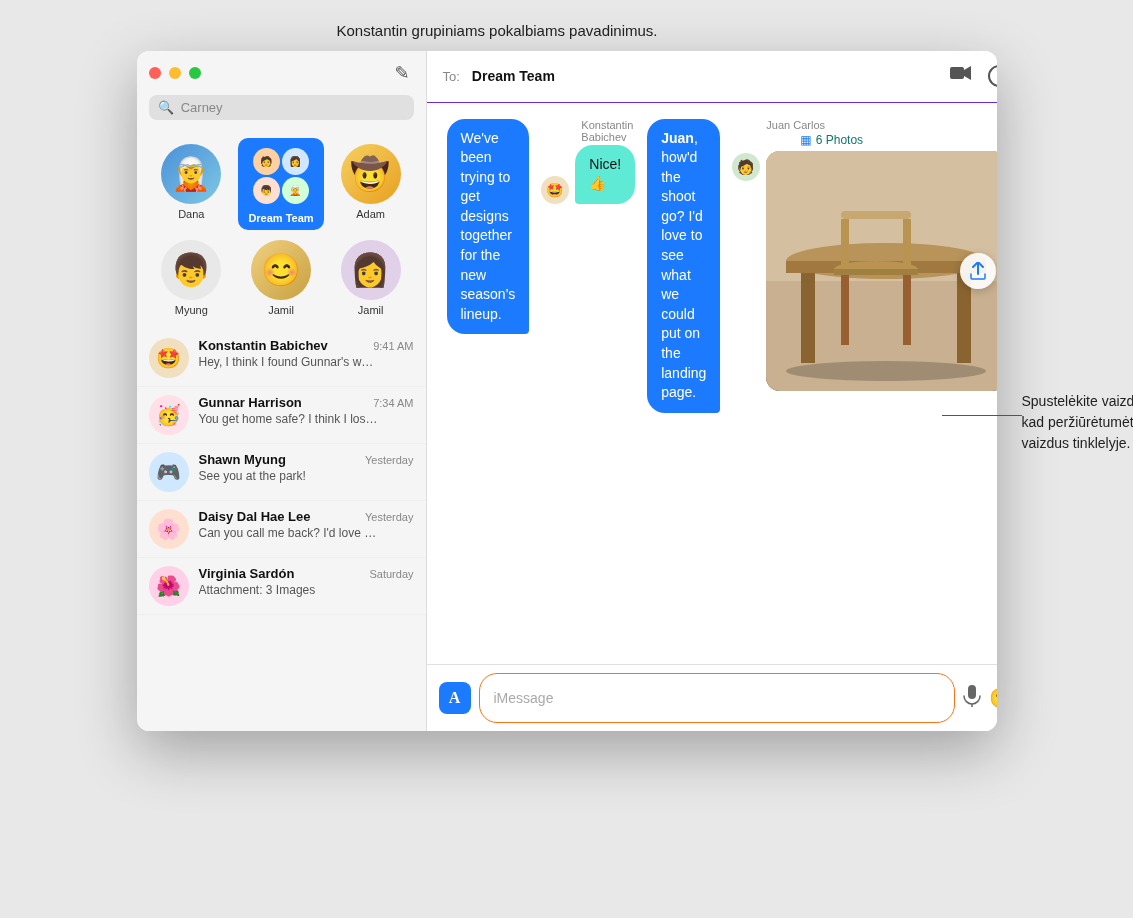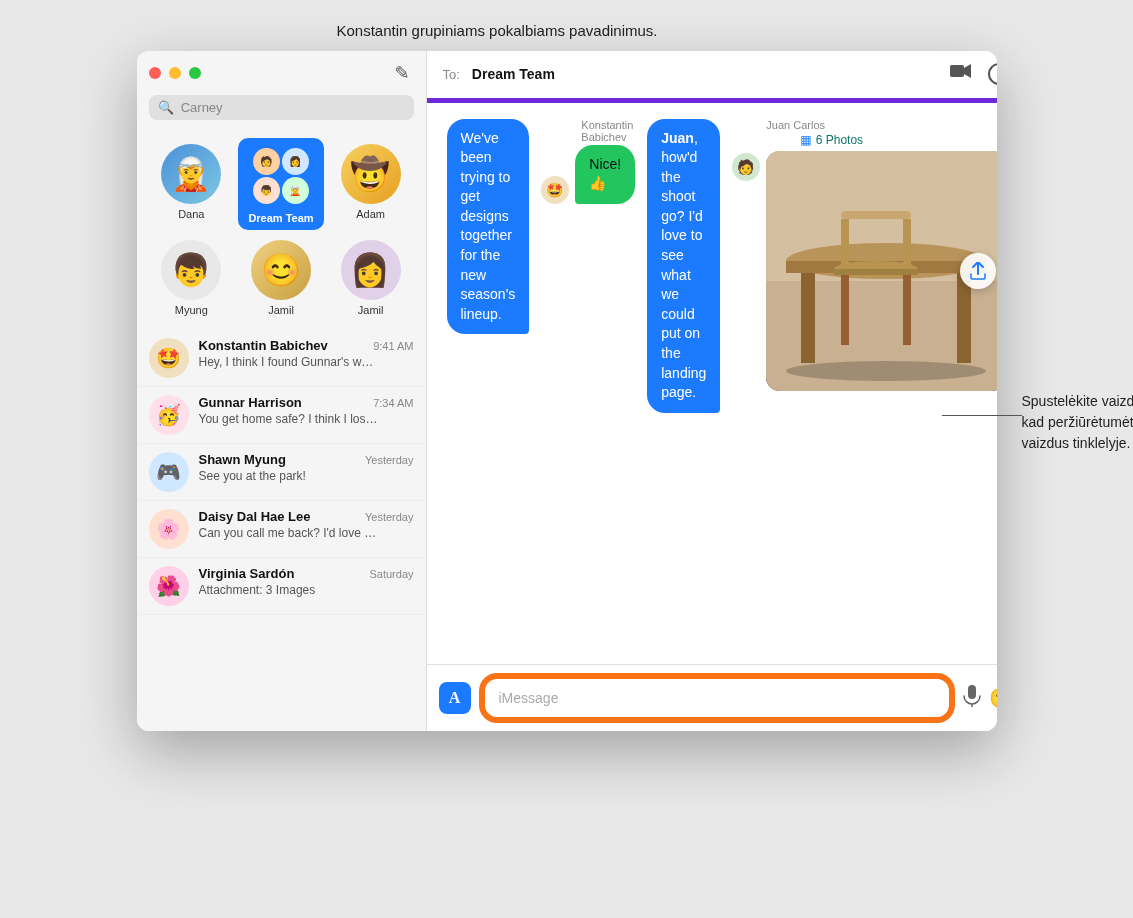--- a/index.html
+++ b/index.html
@@ -219,21 +219,21 @@
     
     .chat-area {
       flex: 1;
       display: flex;
       flex-direction: column;
       background: #fff;
     }
 
     .chat-header {
       height: 52px;
-      border-bottom: 5px solid #6d28d9;
+      border-bottom: 1px solid #6d28d9;
       display: flex;
       align-items: center;
       padding: 0 16px;
       gap: 8px;
     }
 
     .chat-header-to {
       font-size: 13px;
       color: #888;
       margin-right: 4px;
@@ -307,21 +307,21 @@
       line-height: 1.4;
     }
 
     .bubble.sent {
       background: #1c7aff;
       color: #fff;
       border-bottom-right-radius: 4px;
     }
 
     .bubble.received {
-      background: #22c55e;
+      background: #5eead4;
       color: #111;
       border-bottom-left-radius: 4px;
     }
 
     .photo-message {
       display: flex;
       flex-direction: column;
       gap: 4px;
     }
 
@@ -388,21 +388,21 @@
       justify-content: center;
       color: white;
       font-size: 16px;
       cursor: pointer;
       flex-shrink: 0;
     }
 
     .input-field {
       flex: 1;
       height: 50px;
-      border: 6px solid #f97316;
+      border: 1px solid #f97316;
       border-radius: 18px;
       padding: 0 14px;
       font-size: 14px;
       color: #aaa;
       background: #fff;
       outline: none;
       display: flex;
       align-items: center;
     }
 

